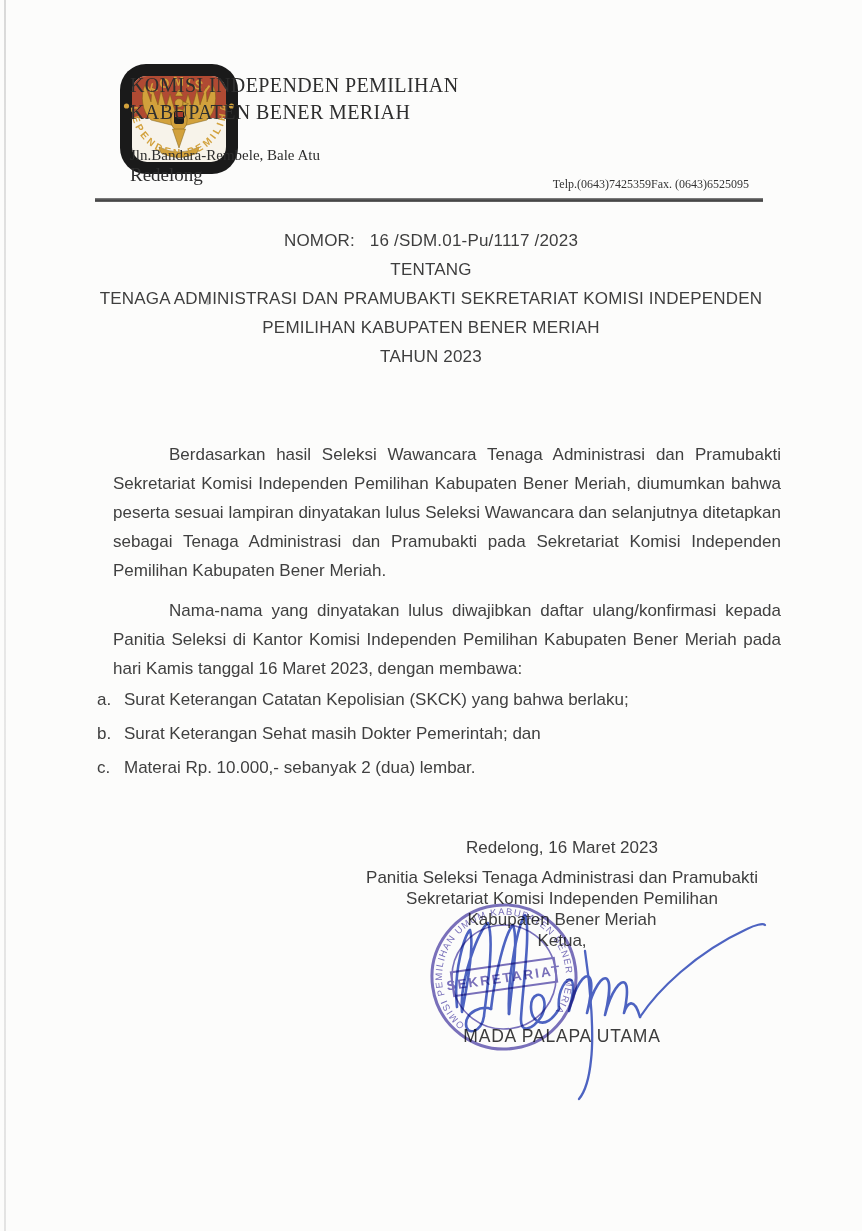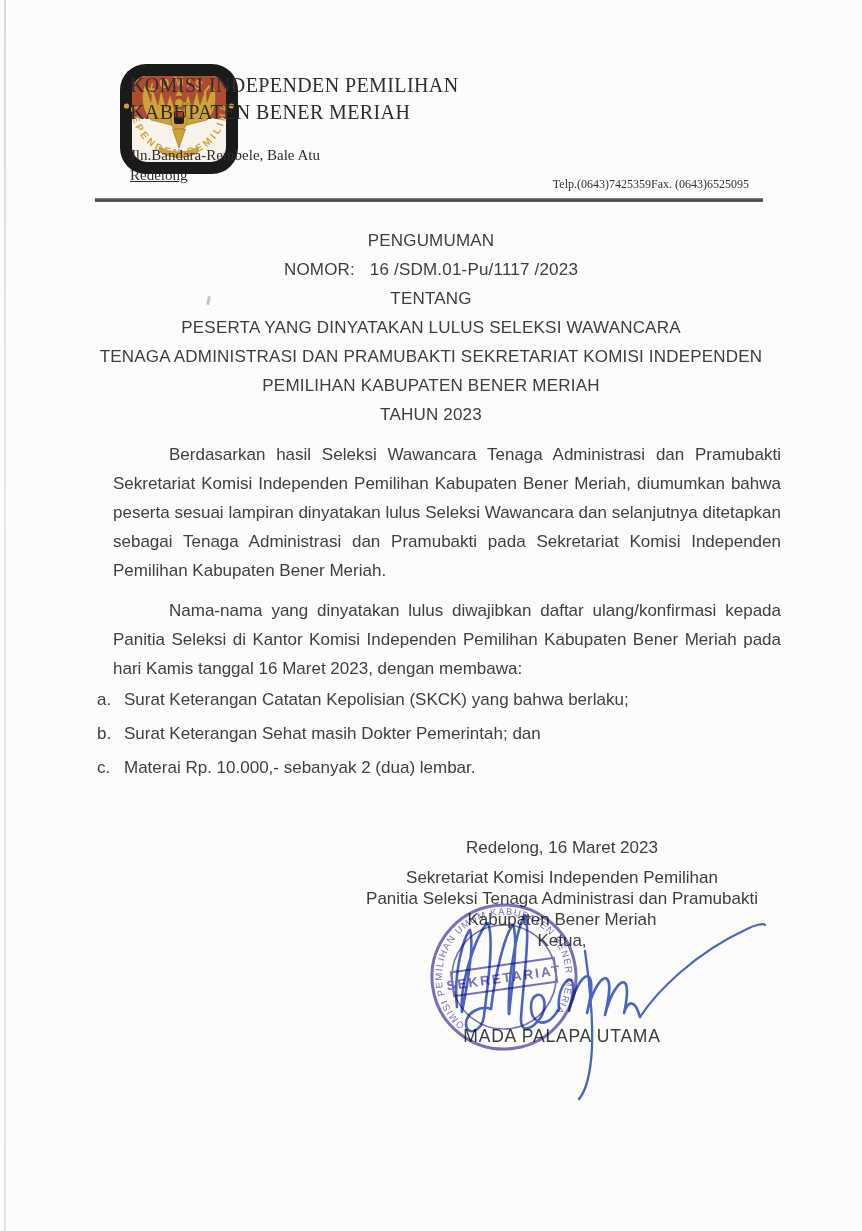--- a/index.html
+++ b/index.html
@@ -12,21 +12,21 @@
     background:linear-gradient(#bdbdbd,#d8d8d8 40%,#cfcfcf);opacity:.55;}
   .scan-mark{position:absolute;left:207px;top:296px;width:3px;height:9px;
     background:#a7a7a7;opacity:.65;transform:rotate(10deg);border-radius:1px;}
 
   
   .logo{position:absolute;left:117px;top:62px;width:124px;height:114px;}
   .header-text{position:absolute;left:130px;top:72px;width:470px;
     font-family:"Liberation Serif",serif;color:#2e2e2e;}
   .org{font-size:20px;line-height:27px;letter-spacing:.4px;}
   .addr{font-size:15px;line-height:20px;margin-top:19px;}
-  .addr2{font-size:15px;line-height:20px;text-decoration:underline;}
+  .addr2{font-size:19px;line-height:20px;}
   .telfax{position:absolute;left:97px;top:177px;width:666px;display:flex;
     justify-content:flex-end;font-family:Liberation Serif, serif;
     font-size:12px;color:#333;}
   .telfax .fax{padding-right:14px;}
   .rule{position:absolute;left:95px;top:198px;width:668px;height:4px;
     background:linear-gradient(#8a8a8a,#3f3f3f 55%,#6b6b6b);}
 
   
   .title-block{position:absolute;left:97px;top:226px;width:668px;text-align:center;
     font-size:17px;color:#3e3e3e;letter-spacing:.2px;}
@@ -109,24 +109,22 @@
   </div>
 
   <div class="telfax">
     <span class="telp">Telp.(0643)7425359</span>
     <span class="fax">Fax. (0643)6525095</span>
   </div>
 
   <div class="rule"></div>
 
   <div class="title-block">
-    <div class="tline">PENGUMUMAN</div>
     <div class="tline pre">NOMOR:   16 /SDM.01-Pu/1117 /2023</div>
     <div class="tline">TENTANG</div>
-    <div class="tline">PESERTA YANG DINYATAKAN LULUS SELEKSI WAWANCARA</div>
     <div class="tline">TENAGA ADMINISTRASI DAN PRAMUBAKTI SEKRETARIAT KOMISI INDEPENDEN</div>
     <div class="tline">PEMILIHAN KABUPATEN BENER MERIAH</div>
     <div class="tline">TAHUN 2023</div>
   </div>
 
   <div class="para para1">Berdasarkan hasil Seleksi Wawancara Tenaga Administrasi dan Pramubakti Sekretariat Komisi Independen Pemilihan Kabupaten Bener Meriah, diumumkan bahwa peserta sesuai lampiran dinyatakan lulus Seleksi Wawancara dan selanjutnya ditetapkan sebagai Tenaga Administrasi dan Pramubakti pada Sekretariat Komisi Independen Pemilihan Kabupaten Bener Meriah.</div>
   <div class="para para2">Nama-nama yang dinyatakan lulus diwajibkan daftar ulang/konfirmasi kepada Panitia Seleksi di Kantor Komisi Independen Pemilihan Kabupaten Bener Meriah pada hari Kamis tanggal 16 Maret 2023, dengan membawa:</div>
 
   <div class="req-list">
     <div class="req-item">
@@ -138,22 +136,22 @@
       <span class="req-text">Surat Keterangan Sehat masih Dokter Pemerintah; dan</span>
     </div>
     <div class="req-item">
       <span class="req-marker">c.</span>
       <span class="req-text">Materai Rp. 10.000,- sebanyak 2 (dua) lembar.</span>
     </div>
   </div>
 
   <div class="sig-block">
     <div class="place-date">Redelong, 16 Maret 2023</div>
+    <div class="committee">Panitia Seleksi Tenaga Administrasi dan Pramubakti</div>
     <div class="committee">Sekretariat Komisi Independen Pemilihan</div>
-    <div class="committee">Panitia Seleksi Tenaga Administrasi dan Pramubakti</div>
     <div class="committee">Kabupaten Bener Meriah</div>
     <div class="role">Ketua,</div>
   </div>
 
   <svg class="stamp" viewBox="0 0 156 156">
     <g transform="rotate(-8 78 78)">
       <circle cx="78" cy="78" r="72" fill="none" stroke="#5c51ae" stroke-width="3"></circle>
       <circle cx="78" cy="78" r="52" fill="none" stroke="#5c51ae" stroke-width="1.6"></circle>
       <defs>
         <path id="stampRing" d="M34.2,121.8 A62,62 0 1 1 121.8,121.8" fill="none"></path>

